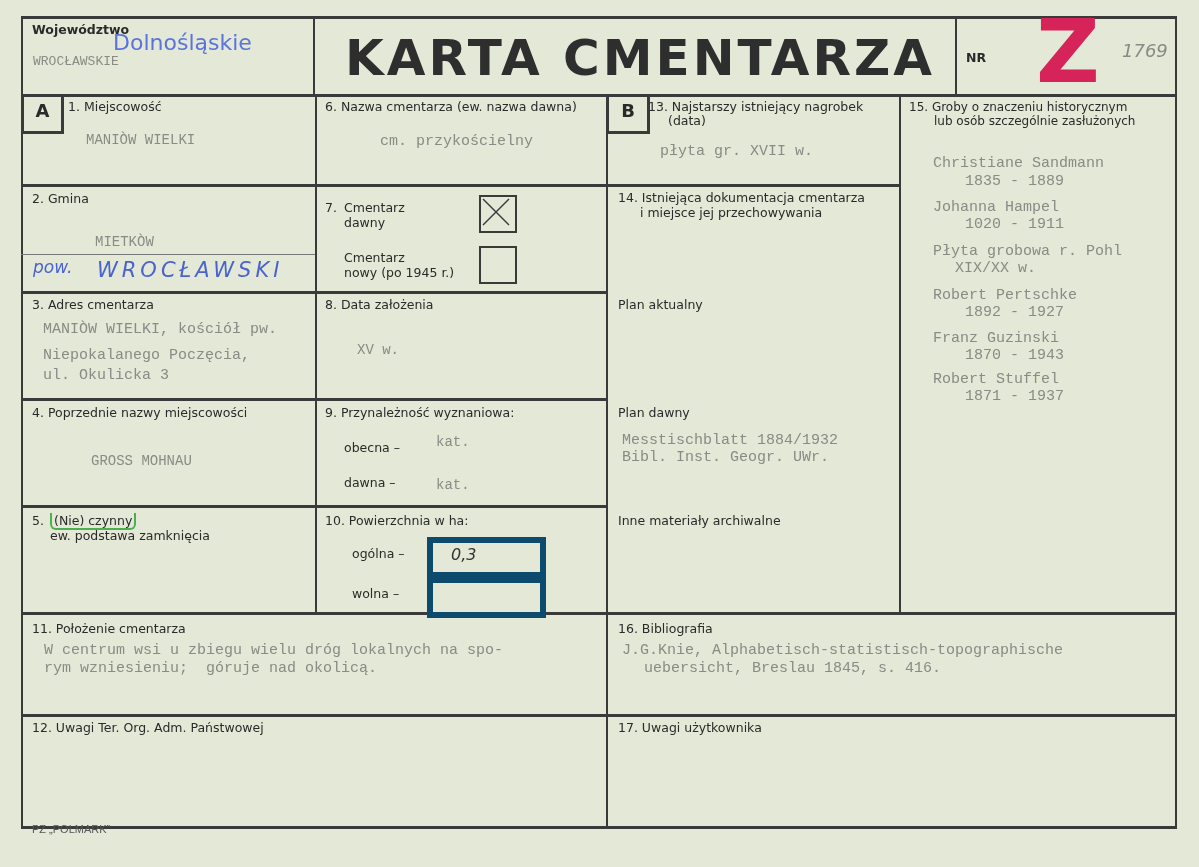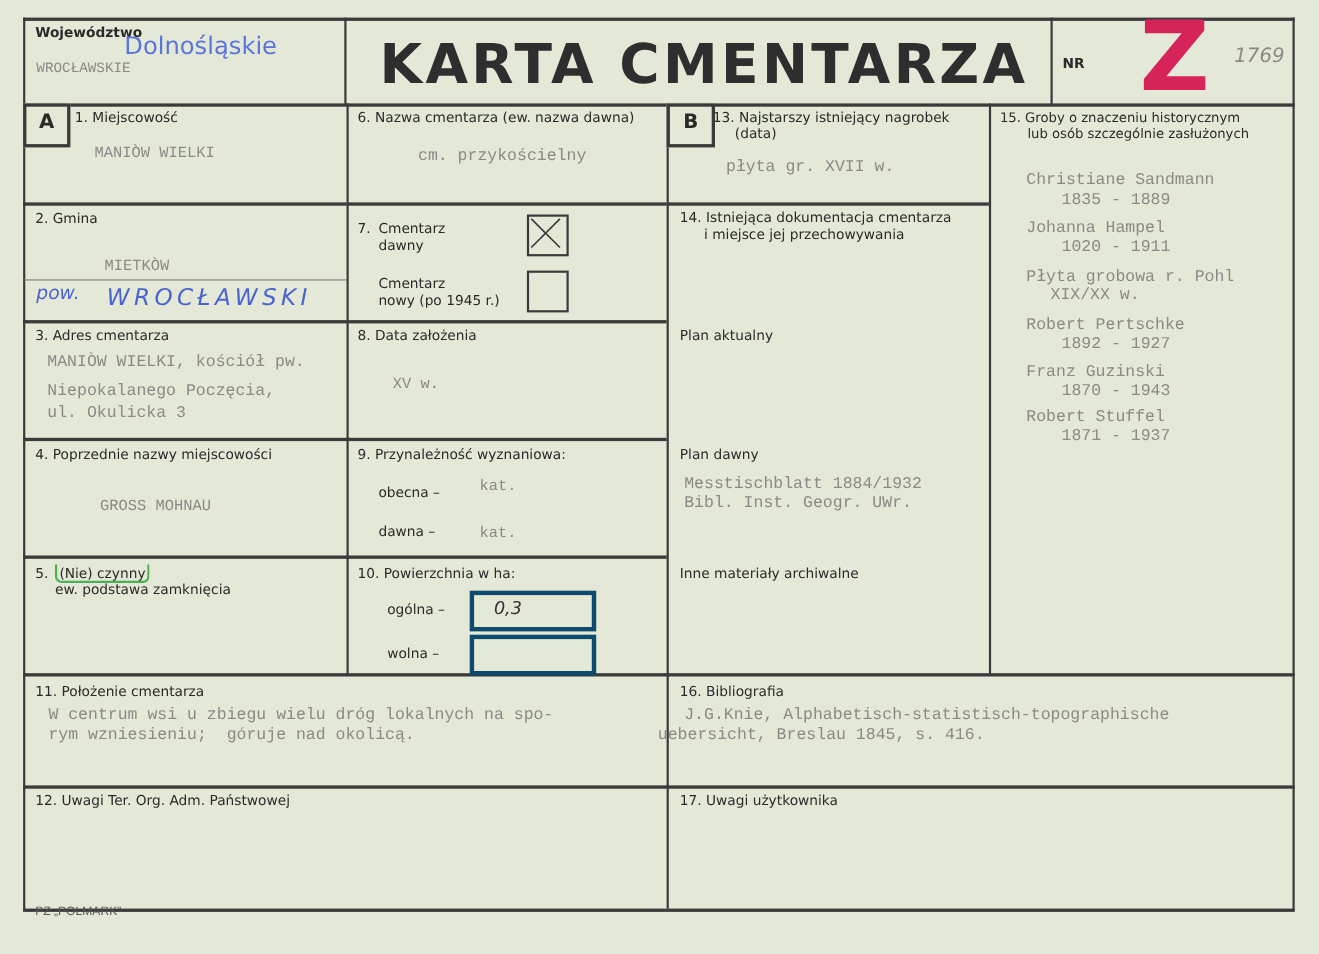--- a/index.html
+++ b/index.html
@@ -10,21 +10,21 @@
     color:#2f2f2f;
   }
   .abs { position:absolute; box-sizing:border-box; }
   .hl { position:absolute; background:#3a3a3a; height:3px; }
   .vl { position:absolute; background:#3a3a3a; width:2px; }
   .lbl { position:absolute; font-family:"DejaVu Sans", sans-serif; font-size:12.5px; color:#2a2a2a; line-height:15px; }
   .tw  { position:absolute; font-family:"Liberation Mono", monospace; font-size:15.5px; color:#8a8a86; line-height:17px; white-space:pre; }
   .hand { position:absolute; font-family:"DejaVu Sans", sans-serif; color:#4a63cf; font-style:italic; }
   .boxlabel { position:absolute; border:3px solid #3a3a3a; background:#e3e9d6; font-family:"DejaVu Sans", sans-serif; font-weight:bold; font-size:18px; text-align:center; color:#2a2a2a; }
   .check { position:absolute; border:2px solid #3a3a3a; }
-  .inp { position:absolute; border:4px solid #0c4a6e; }
+  .inp { position:absolute; border:6px solid #0c4a6e; }
 </style>
 </head>
 <body>
 
 <div class="hl" style="left:21px;top:16px;width:1156px;"></div>
 <div class="vl" style="left:21px;top:16px;height:812px;"></div>
 <div class="vl" style="left:1175px;top:16px;height:812px;"></div>
 <div class="hl" style="left:21px;top:826px;width:1156px;"></div>
 
 <div class="lbl" style="left:32px;top:22px;font-weight:bold;">Województwo</div>
@@ -140,20 +140,20 @@
   <div class="tw" style="left:933px;top:371px;font-size:15px;">Robert Stuffel</div>
   <div class="tw" style="left:965px;top:388px;font-size:15px;">1871 - 1937</div>
 </div>
 
 <div class="lbl" style="left:32px;top:621px;">11. Położenie cmentarza</div>
 <div class="tw" style="left:44px;top:642px;font-size:15px;">W centrum wsi u zbiegu wielu dróg lokalnych na spo-</div>
 <div class="tw" style="left:44px;top:660px;font-size:15px;">rym wzniesieniu;  góruje nad okolicą.</div>
 
 <div class="lbl" style="left:618px;top:621px;">16. Bibliografia</div>
 <div class="tw" style="left:622px;top:642px;font-size:15px;">J.G.Knie, Alphabetisch-statistisch-topographische</div>
-<div class="tw" style="left:598px;top:660px;font-size:15px;">uebersicht, Breslau 1845, s. 416.</div>
+<div class="tw" style="left:644px;top:660px;font-size:15px;">uebersicht, Breslau 1845, s. 416.</div>
 
 <div class="hl" style="left:21px;top:714px;width:1156px;"></div>
 
 <div class="lbl" style="left:32px;top:720px;">12. Uwagi Ter. Org. Adm. Państwowej</div>
 <div class="lbl" style="left:618px;top:720px;">17. Uwagi użytkownika</div>
 
 <div class="abs" style="left:32px;top:823px;font-family:'Liberation Sans',sans-serif;font-size:11px;color:#555;">PZ „POLMARK”</div>
 
 </body></html>

